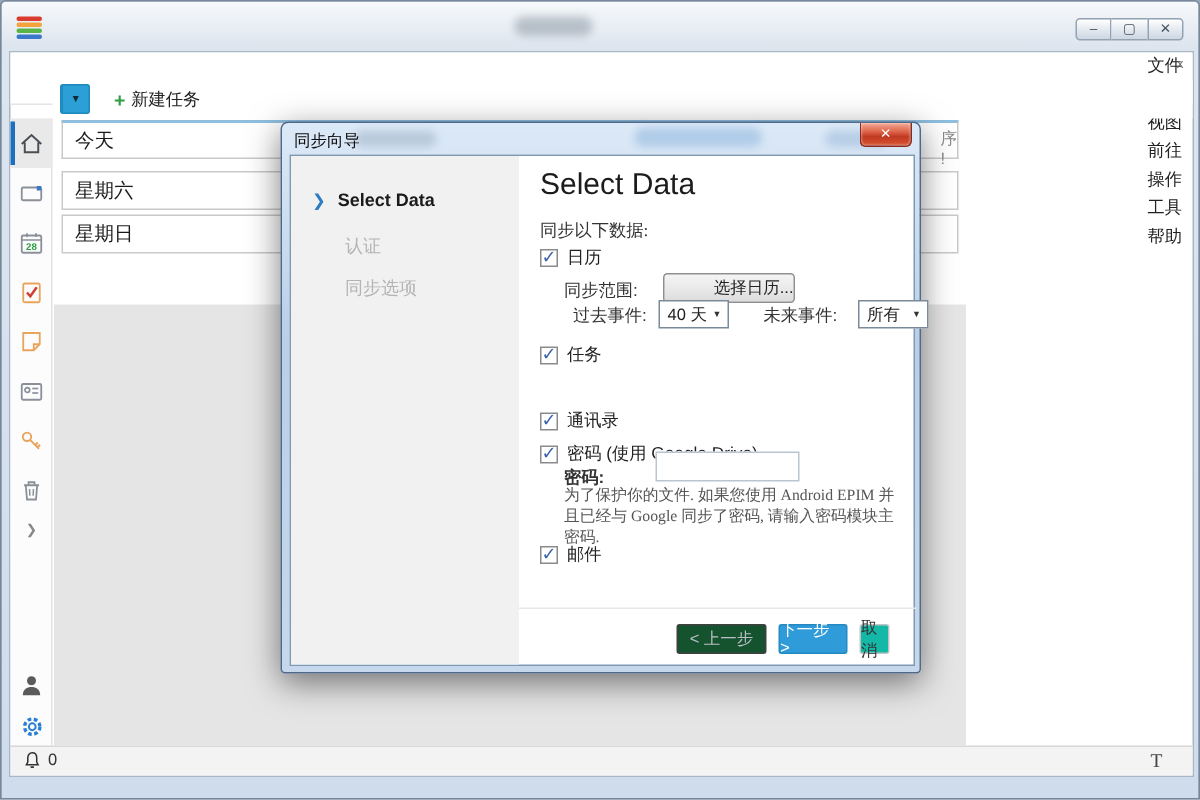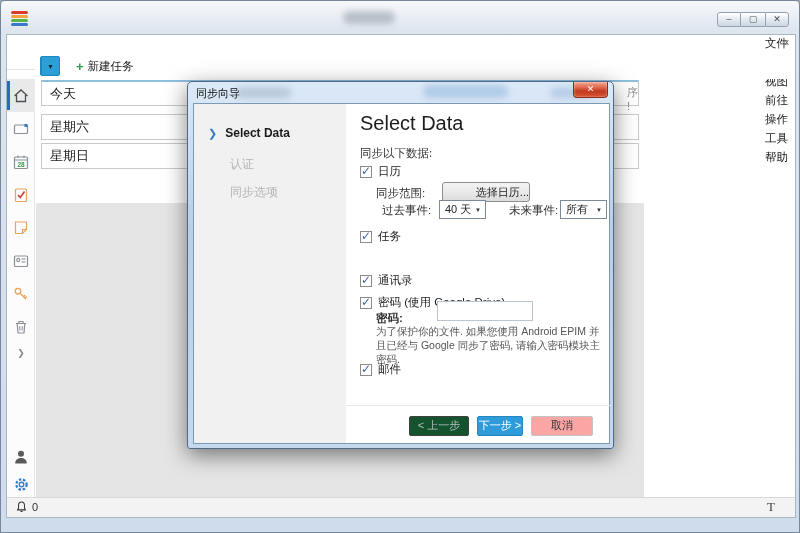--- a/index.html
+++ b/index.html
@@ -78,26 +78,26 @@
   .dlg-intro { position:absolute; left:14px; top:42px; font-size:11.5px; color:#333;font-family:Liberation Serif, serif; }
   .cbrow { position:absolute; display:flex; align-items:center; gap:6px; font-size:11.5px; color:#222; }
   .cb { width:12px; height:12px; border:1px solid #8b8b8b; background:#fff; position:relative; flex:none; }
   .cb::after { content:"✓"; position:absolute; left:0px; top:-3px; font-size:12px; font-weight:bold; color:#3a62ad; }
   .btn-choosecal { position:absolute; left:96px; top:57px; width:88px; height:20px; border:1px solid #8e8e8e; border-radius:3px; background:linear-gradient(#f4f4f4,#ebebeb 45%,#dcdcdc); font-size:11px; color:#222; text-align:right; line-height:18px;margin-top:21px; }
   .sub-label { position:absolute; font-size:11.5px; color:#333; }
   .combo { position:absolute; width:47px; height:19px; border:1px solid #7a8a99; background:#fff; font-size:11px; color:#222; display:flex; align-items:center; padding-left:5px; }
   .combo .arrow { position:absolute; right:4px; top:6px; font-size:6px; color:#333; }
   .pw-label { font-weight:bold; }
   .pw-input { position:absolute; left:91px; top:197px; width:96px; height:20px; border:1px solid #b9c6d2; font-size:11px; padding:0 4px; outline:none; }
-  .pw-hint { position:absolute; left:30px; top:220px; width:228px; font-size:10.5px; color:#555; line-height:1.35; }
+  .pw-hint { position:absolute; left:30px; top:220px; width:228px; font-size:10.5px; color:#555; line-height:1.35;font-family:Liberation Serif, serif; }
   .dlg-footer { position:absolute; left:0; right:0; top:301px; height:40px; border-top:1px solid #e8e8e8; display:flex; align-items:center; justify-content:flex-end; gap:8px; padding-right:18px; }
   .fbtn { height:20px; font-size:11px; border-radius:2px; display:flex; align-items:center; justify-content:center; }
   .fbtn.back { width:60px; background:#14532d; border:1px solid #404040; color:#b9bfc6; }
-  .fbtn.next { width:46px; background:#2f9cd9; border:1px solid #2489c2; color:#fff; }
-  .fbtn.cancel { width:62px; background:#fca5a5; border:1px solid #c3c3c3; color:#333; }
+  .fbtn.next { width:46px; background:#2f9cd9; border:1px solid #2489c2; color:#fff;font-family:Liberation Mono, monospace; }
+  .fbtn.cancel { width:20px; background:#14b8a6; border:1px solid #c3c3c3; color:#333; }
 </style>
 </head>
 <body>
 
 <div id="app">
   <div class="frame">
 
     <div class="titlebar">
       <div class="app-logo">
         <i style="background:#d93b2f"></i>
@@ -263,21 +263,21 @@
           </div>
           <div class="btn-choosecal">选择日历...</div>
 
           <div class="sub-label" style="left:30px; top:82px">同步范围:</div>
           <div class="sub-label" style="left:36px; top:99px">过去事件:</div>
           <div class="combo" style="left:93px; top:96px">
             <span>40 天</span>
             <span class="arrow">▼</span>
           </div>
           <div class="sub-label" style="left:163px; top:99px">未来事件:</div>
-          <div class="combo" style="left:214px; top:96px">
+          <div class="combo" style="left:226px; top:96px">
             <span>所有</span>
             <span class="arrow">▼</span>
           </div>
 
           <div class="cbrow" style="left:14px; top:125px">
             <span class="cb"></span>
             <span>任务</span>
           </div>
           <div class="cbrow" style="left:14px; top:169px">
             <span class="cb"></span>

